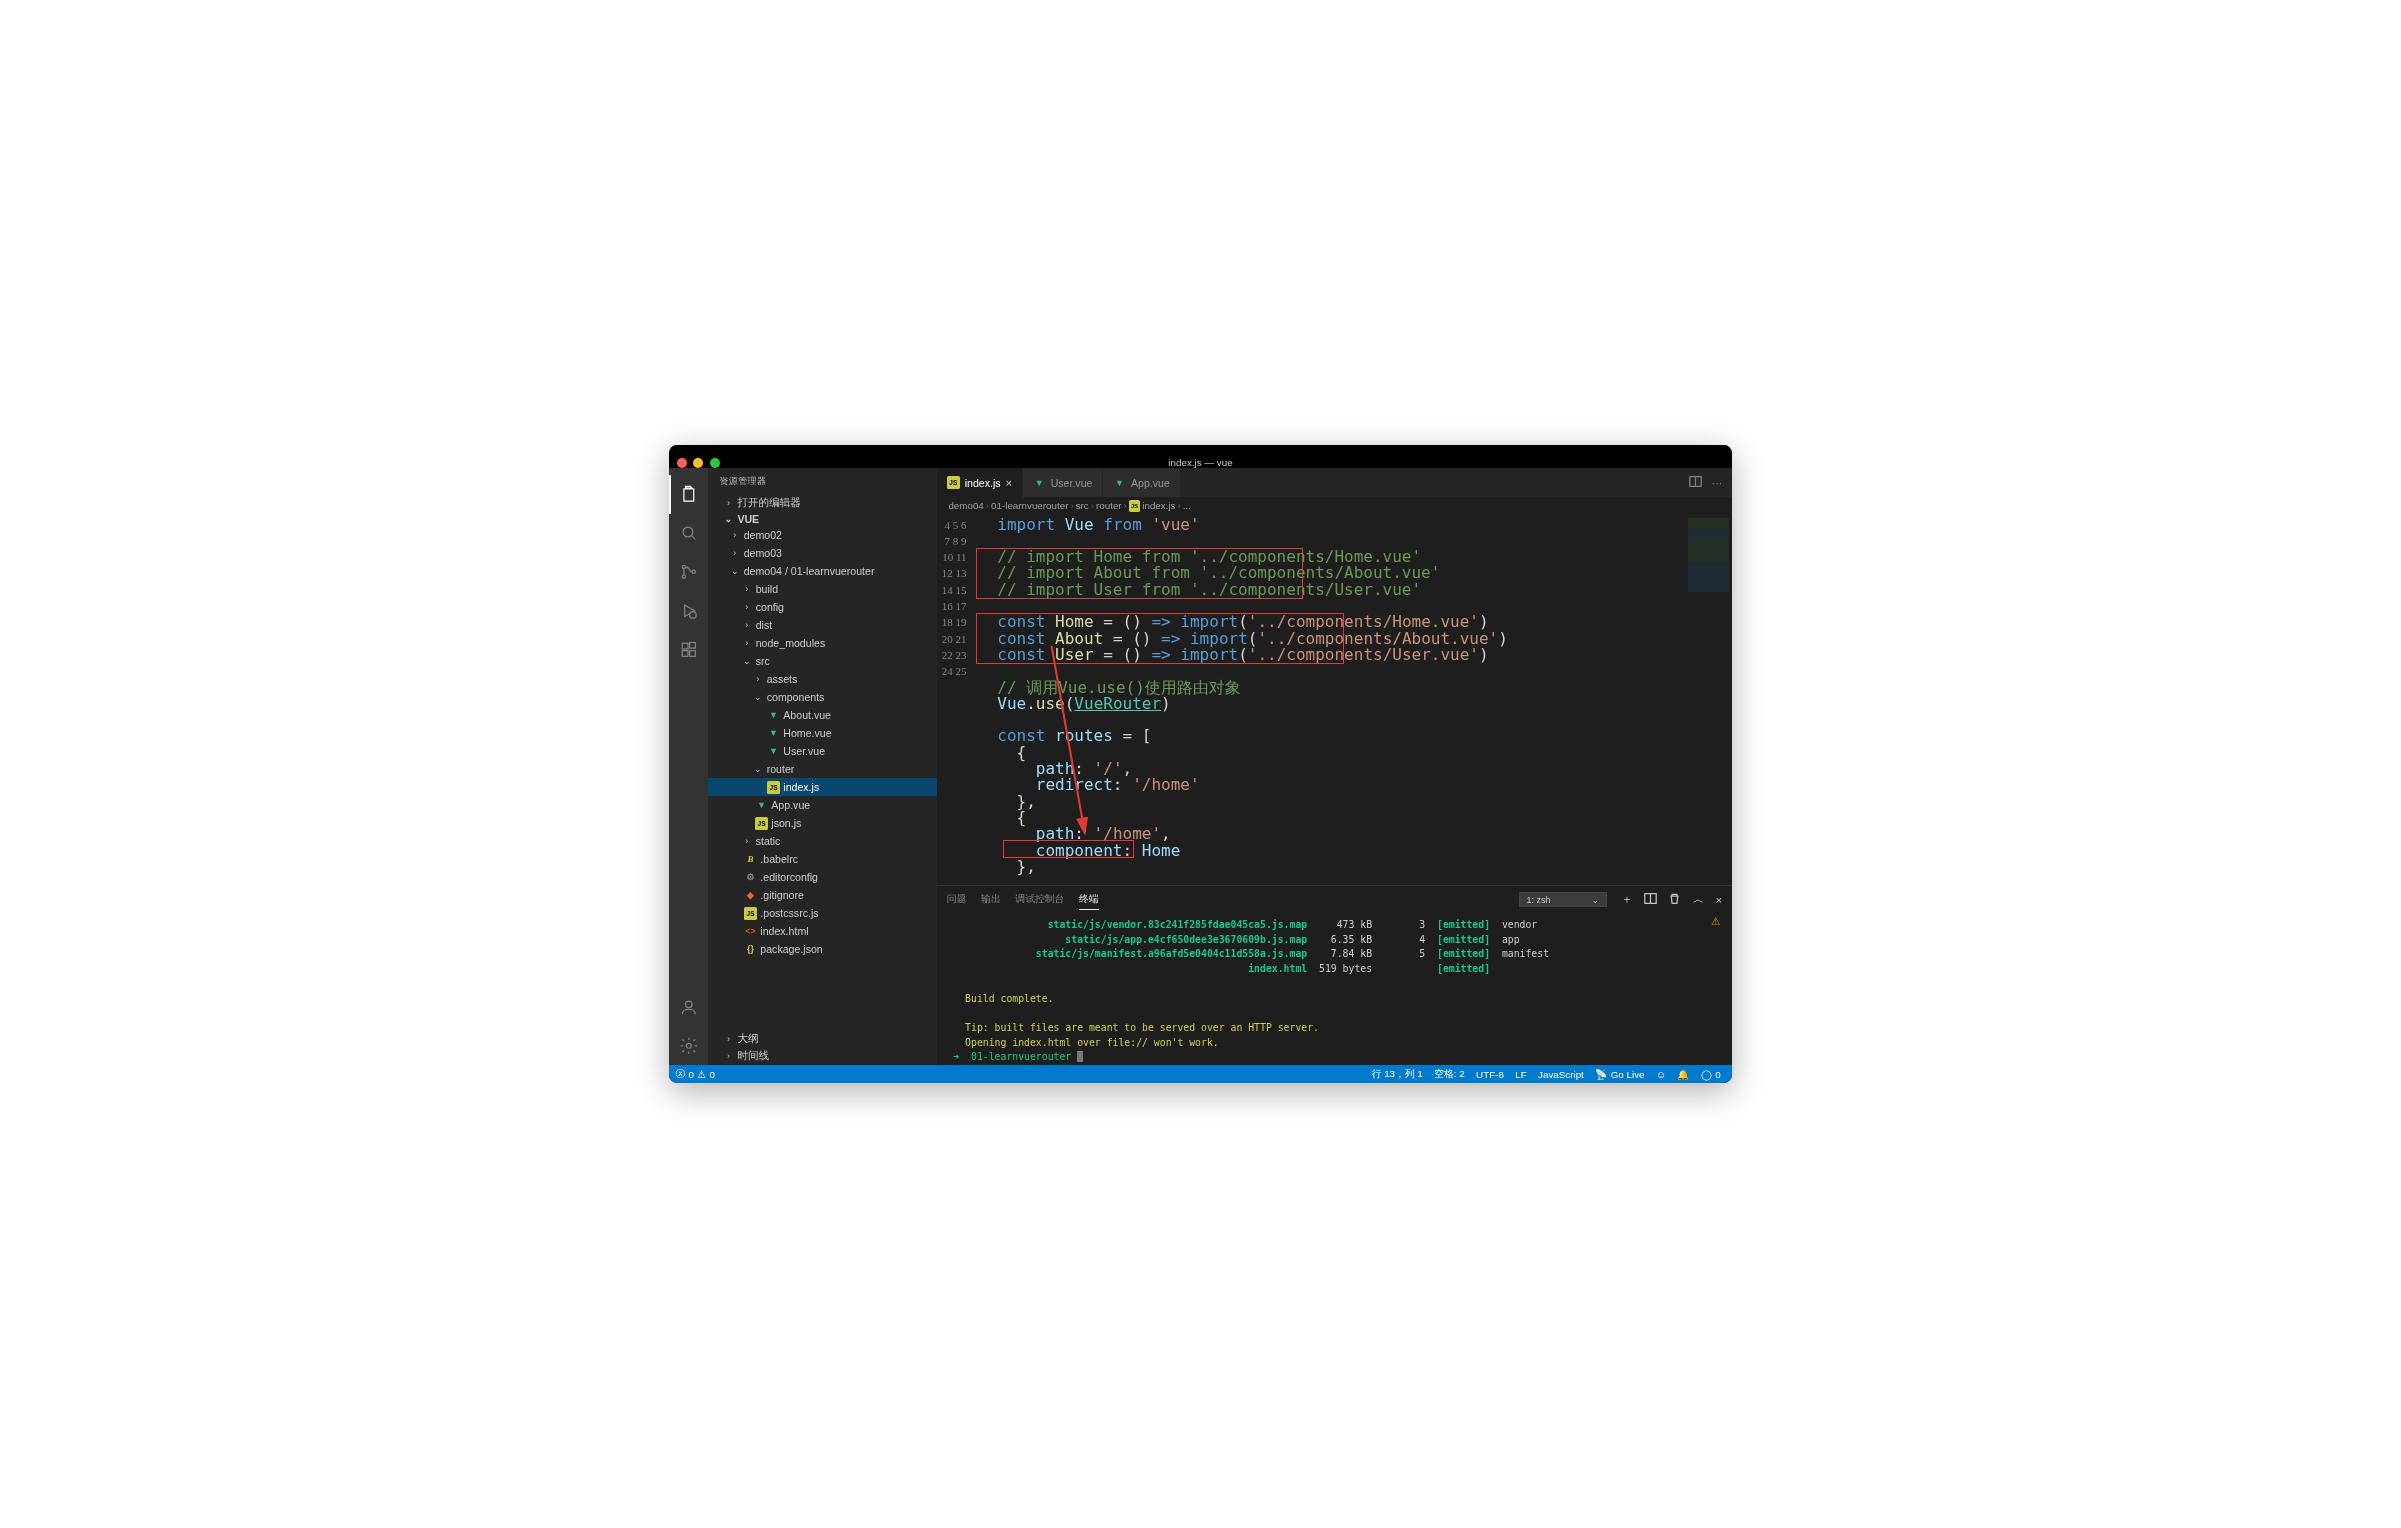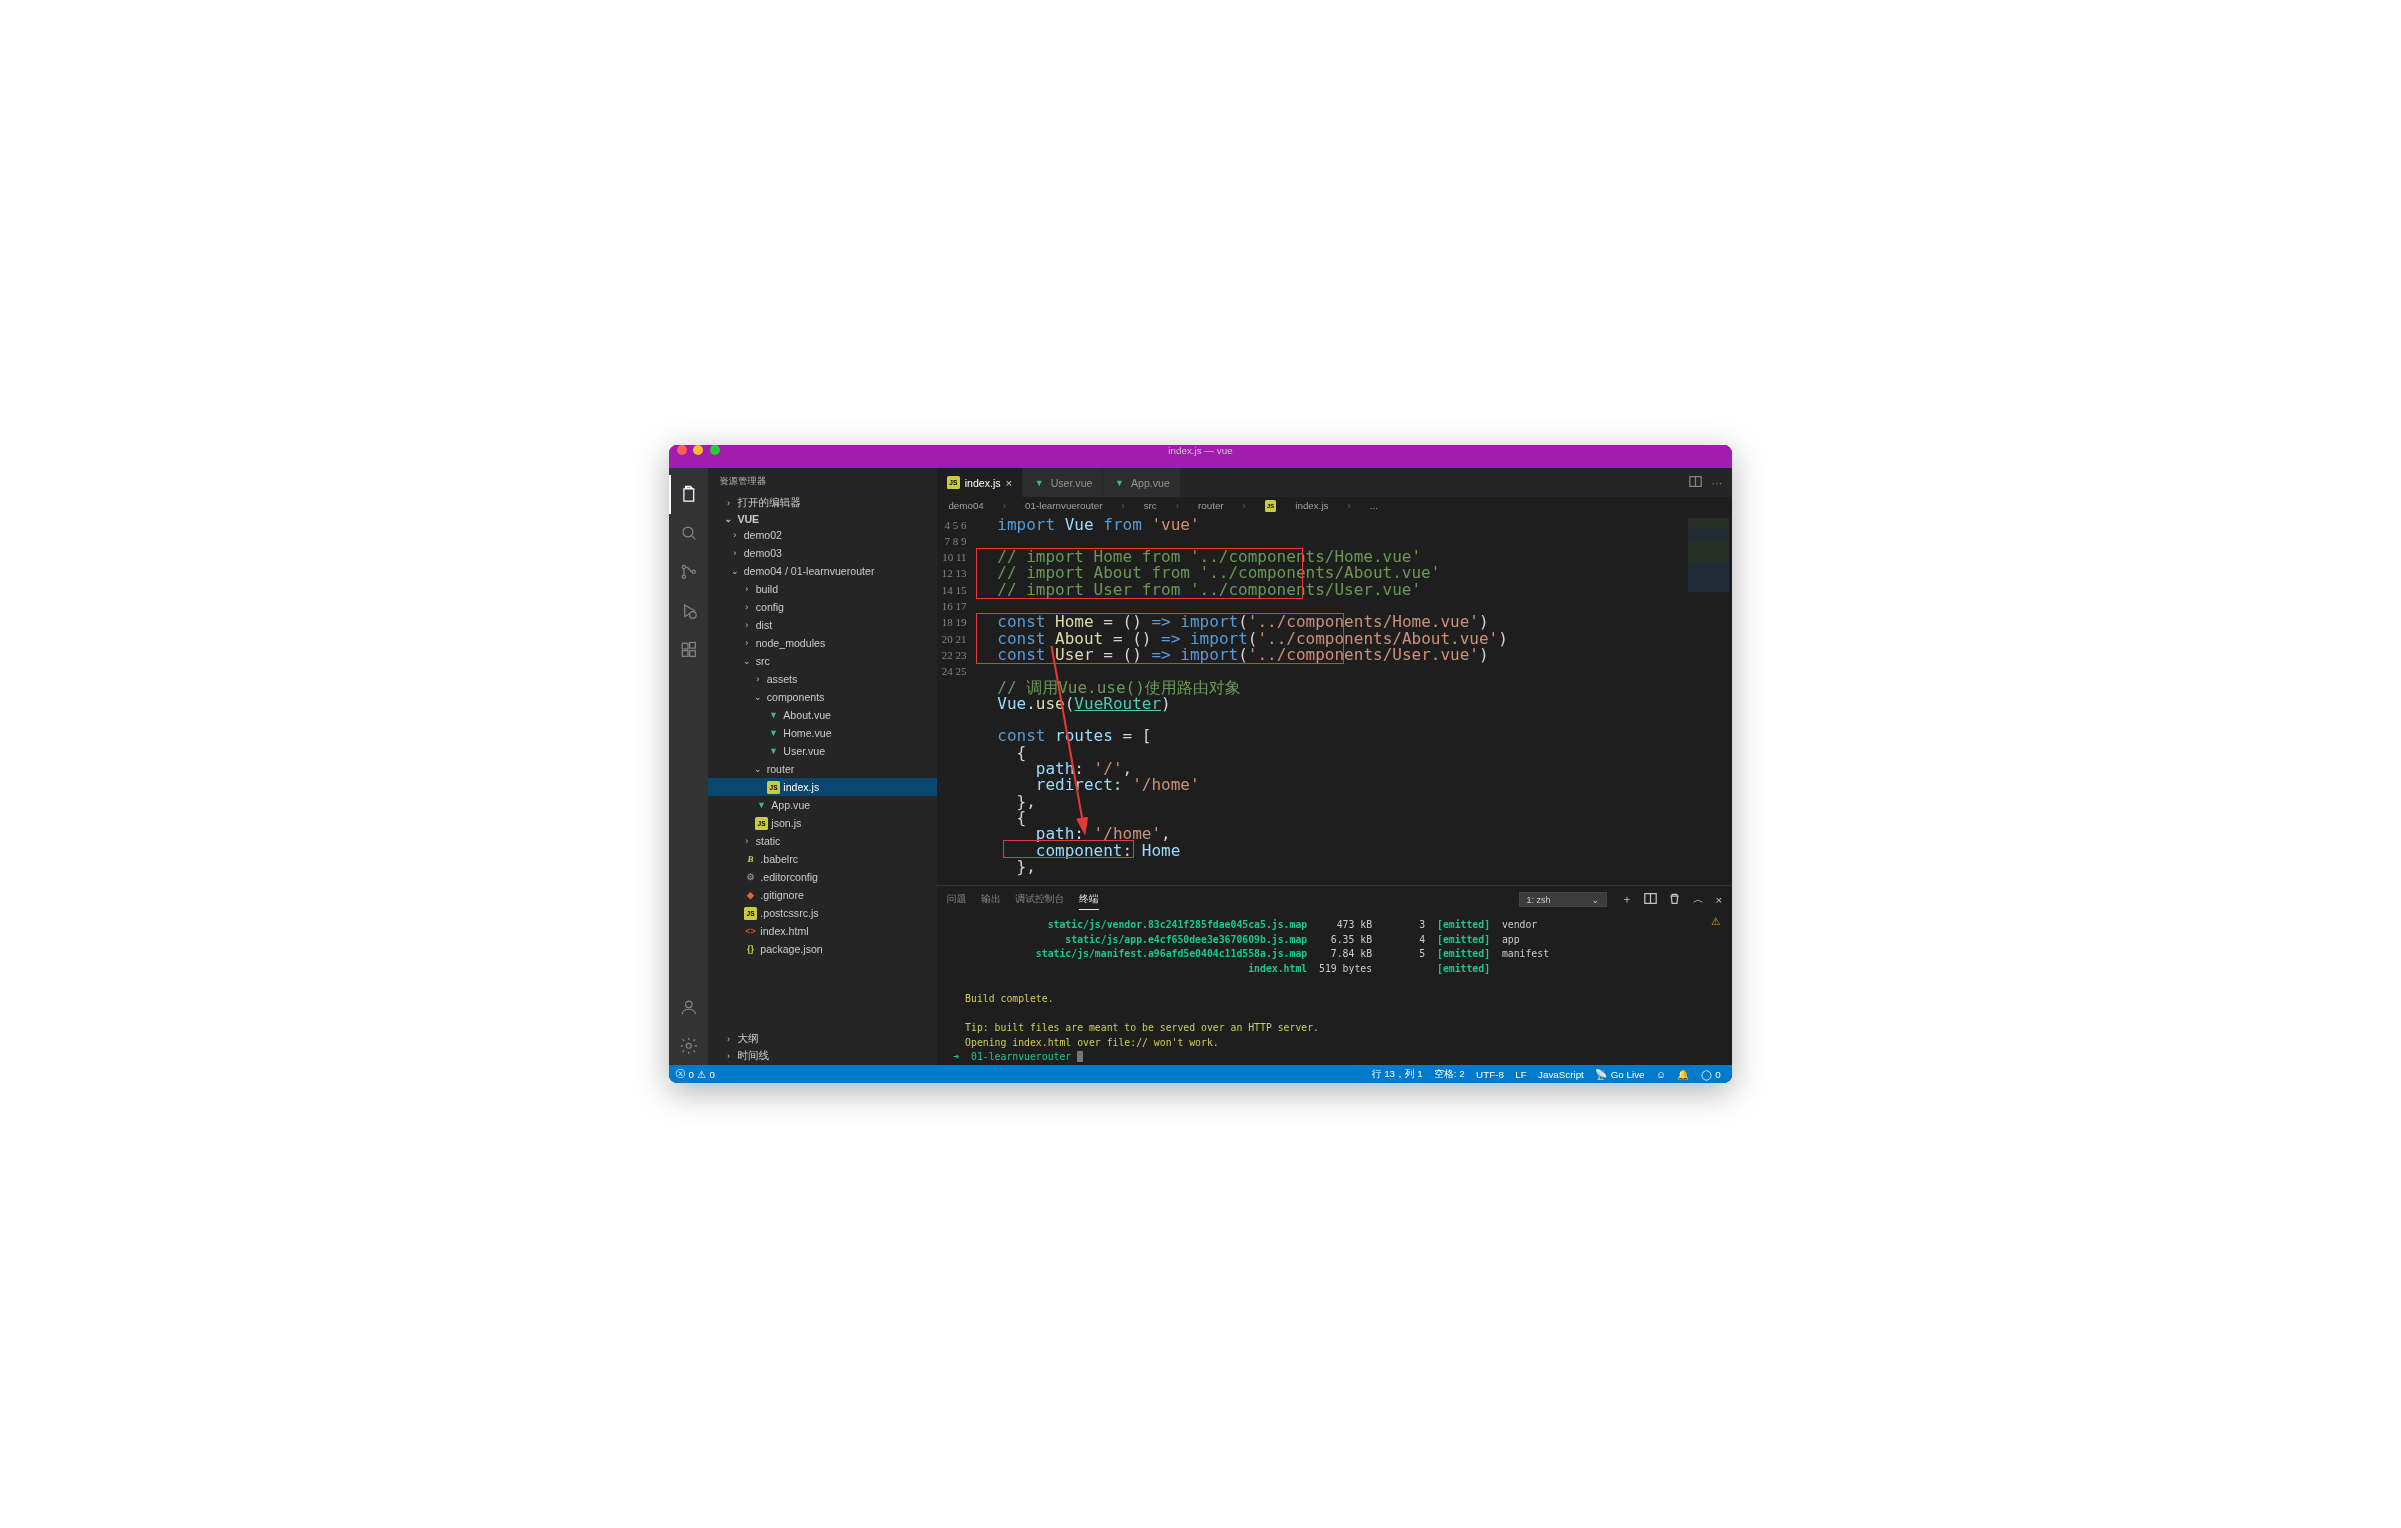--- a/index.html
+++ b/index.html
@@ -1,18 +1,18 @@
 <!DOCTYPE html>
 <html style="font-size:13px"><head>
 <meta charset="utf-8">
 <style>
 * { margin:0; padding:0; box-sizing:border-box; }
 body { background:#fff; font-family: -apple-system, BlinkMacSystemFont, "Segoe UI", Helvetica, sans-serif; font-size:10.6px; color:#ccc; display:flex; align-items:center; justify-content:center; min-height:100vh; }
 .window { width:1063px; height:638px; background:#1e1e1e; border-radius:8.2px; overflow:hidden; display:flex; flex-direction:column; box-shadow:0 8.2px 33px rgba(0,0,0,.3); position:relative; }
-.titlebar { height:23px; background:#a21caf; display:flex; align-items:flex-start; position:relative; }
+.titlebar { height:23px; background:#000000; display:flex; align-items:flex-end; position:relative; }
 .traffic { position:absolute; left:8.2px; display:flex; gap:6.5px; }
 .dot { width:9.8px; height:9.8px; border-radius:50%; }
 .dot.r{background:#ff5f57}.dot.y{background:#febc2e}.dot.g{background:#28c840}
 .window-title { margin:0 auto; color:#ccc; font-size:9.8px; }
 .body { flex:1; display:flex; min-height:0; }
 .activity { width:39px; background:#333333; display:flex; flex-direction:column; align-items:center; padding-top:6.5px; }
 .activity .ai { width:39px; height:39px; display:flex; align-items:center; justify-content:center; color:#858585; cursor:pointer; position:relative; }
 .activity .ai.active { color:#fff; }
 .activity .ai.active::before { content:''; position:absolute; left:0; top:0; bottom:0; width:1.6px; background:#fff; }
 .activity .spacer { flex:1; }
@@ -33,21 +33,21 @@
 .fi.cfg { color:#888; }
 .fi.html { color:#e44d26; }
 .fi.json { color:#cbcb41; }
 .main { flex:1; display:flex; flex-direction:column; min-width:0; background:#1e1e1e; }
 .tabs { height:29px; background:#252526; display:flex; align-items:stretch; }
 .tab { padding:0 9.8px; display:flex; align-items:center; gap:4.9px; background:#2d2d2d; color:#969696; font-size:10.6px; cursor:pointer; border-right:0.8px solid #252526; }
 .tab.active { background:#1e1e1e; color:#fff; }
 .tab .close { font-size:11.4px; color:#ccc; }
 .tabs .tbspacer { flex:1; }
 .tbactions { display:flex; align-items:center; gap:9.8px; padding:0 9.8px; color:#858585; }
-.crumbs { padding:3.3px 11.4px; font-size:9.8px; color:#a0a0a0; display:flex; gap:19px; align-items:flex-start; }
+.crumbs { padding:3.3px 11.4px; font-size:9.8px; color:#a0a0a0; display:flex; gap:2px; align-items:flex-start; }
 .crumbs .sep { color:#666; }
 .editor-wrap { flex:1; display:flex; min-height:0; position:relative; }
 .gutter { width:41px; text-align:right; padding-right:11.4px; color:#858585; font-family:Liberation Serif, serif; font-size:11px; line-height:16.3px; padding-top:1.6px; user-select:none; }
 .code { flex:1; font-family:"Menlo",monospace; font-size:16px; line-height:16.3px; padding-top:1.6px; color:#d4d4d4; white-space:pre; position:relative; }
 .tok-k{color:#569cd6}.tok-v{color:#9cdcfe}.tok-f{color:#dcdcaa}.tok-s{color:#ce9178}.tok-c{color:#6a9955}.tok-p{color:#d4d4d4}.tok-t{color:#4ec9b0}.tok-u{text-decoration:underline}
 .redbox { border:1.6px solid #e53935; position:absolute; pointer-events:none; }
 .arrow-svg { position:absolute; pointer-events:none; }
 .minimap { width:49px; background:#1e1e1e; position:relative; }
 .minimap-content { position:absolute; top:3.3px; right:3.3px; width:41px; height:74px; background:linear-gradient(180deg,#2b3a2b 0%,#2b3a2b 15%,#233344 15%,#233344 30%,#2b3a2b 30%,#2b3a2b 60%,#233344 60%,#233344 100%); opacity:.6; }
 .panel { height:180px; border-top:0.8px solid #333; display:flex; flex-direction:column; background:#1e1e1e; }

